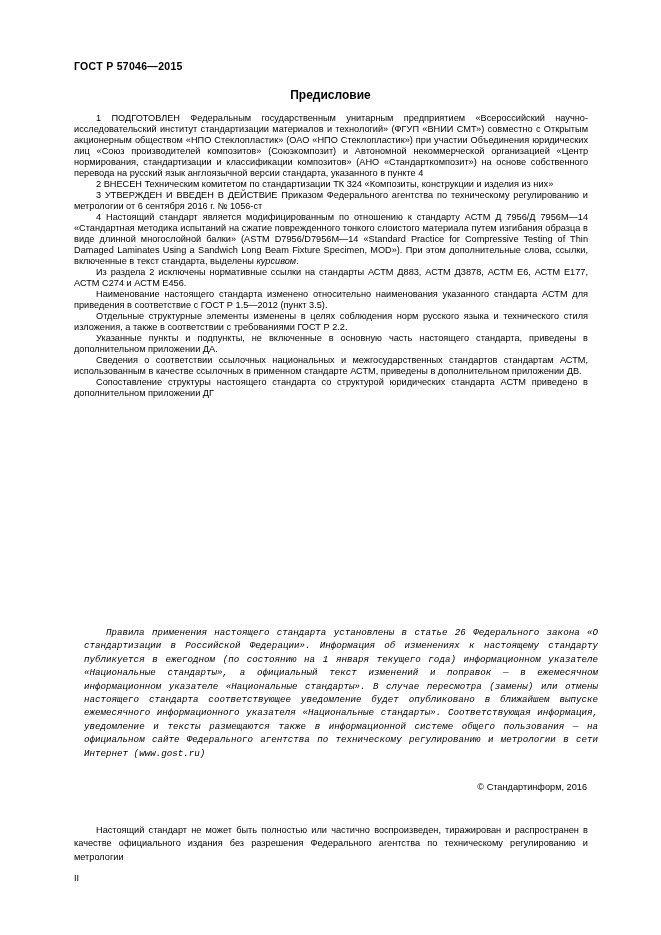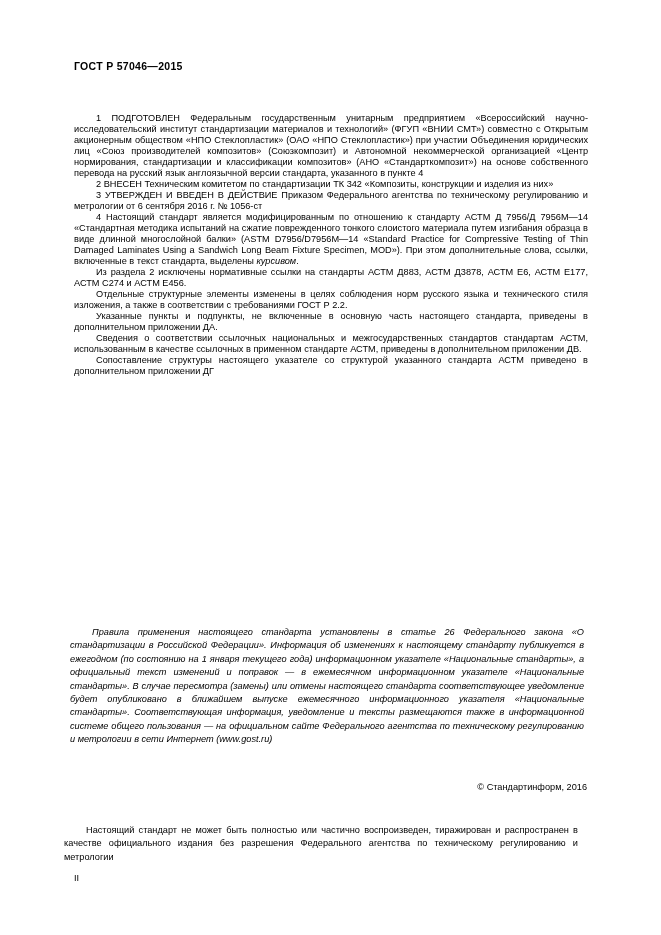--- a/index.html
+++ b/index.html
@@ -47,42 +47,43 @@
     font-size: 9.2px;
     line-height: 11px;
     text-align: justify;
   }
   .content p {
     margin: 0;
     text-indent: 22px;
   }
   .italic-block {
     position: absolute;
-    left: 70px;
+    left: 84px;
     top: 626px;
     width: 514px;
     font-size: 9.2px;
     line-height: 13.4px;
     text-align: justify;
     font-style: italic;
+    font-family: Liberation Mono, monospace;
   }
   .italic-block p {
     margin: 0;
     text-indent: 22px;
   }
   .copyright {
     position: absolute;
     right: 74px;
     top: 782px;
     font-size: 9.2px;
     text-align: left;
   }
   .footer-note {
     position: absolute;
-    left: 64px;
+    left: 74px;
     top: 824px;
     width: 514px;
     font-size: 9.2px;
     line-height: 13.4px;
     text-align: justify;
   }
   .footer-note p {
     margin: 0;
     text-indent: 22px;
   }
@@ -94,31 +95,33 @@
   }
   .it { font-style: italic; }
 </style>
 </head>
 <body>
 
 <div class="page">
 
   <div class="doc-header">ГОСТ Р 57046—2015</div>
 
+  <div class="doc-title">Предисловие</div>
 
   <div class="content">
     <p>1 ПОДГОТОВЛЕН Федеральным государственным унитарным предприятием «Всероссийский научно-исследовательский институт стандартизации материалов и технологий» (ФГУП «ВНИИ СМТ») совместно с Открытым акционерным обществом «НПО Стеклопластик» (ОАО «НПО Стеклопластик») при участии Объединения юридических лиц «Союз производителей композитов» (Союзкомпозит) и Автономной некоммерческой организацией «Центр нормирования, стандартизации и классификации композитов» (АНО «Стандарткомпозит») на основе собственного перевода на русский язык англоязычной версии стандарта, указанного в пункте 4</p>
-    <p>2 ВНЕСЕН Техническим комитетом по стандартизации ТК 342 «Композиты, конструкции и изделия из них»</p>
+    <p>2 ВНЕСЕН Техническим комитетом по стандартизации ТК 324 «Композиты, конструкции и изделия из них»</p>
     <p>3 УТВЕРЖДЕН И ВВЕДЕН В ДЕЙСТВИЕ Приказом Федерального агентства по техническому регулированию и метрологии от 6 сентября 2016 г. № 1056-ст</p>
     <p><span>4 Настоящий стандарт является модифицированным по отношению к стандарту АСТМ Д 7956/Д 7956М—14 «Стандартная методика испытаний на сжатие поврежденного тонкого слоистого материала путем изгибания образца в виде длинной многослойной балки» (ASTM D7956/D7956M—14 «Standard Practice for Compressive Testing of Thin Damaged Laminates Using a Sandwich Long Beam Fixture Specimen, MOD»). При этом дополнительные слова, ссылки, включенные в текст стандарта, выделены </span><span class="it">курсивом</span><span>.</span></p>
     <p>Из раздела 2 исключены нормативные ссылки на стандарты АСТМ Д883, АСТМ Д3878, АСТМ Е6, АСТМ Е177, АСТМ С274 и АСТМ Е456.</p>
+    <p>Наименование настоящего стандарта изменено относительно наименования указанного стандарта АСТМ для приведения в соответствие с ГОСТ Р 1.5—2012 (пункт 3.5).</p>
     <p>Отдельные структурные элементы изменены в целях соблюдения норм русского языка и технического стиля изложения, а также в соответствии с требованиями ГОСТ Р 2.2.</p>
     <p>Указанные пункты и подпункты, не включенные в основную часть настоящего стандарта, приведены в дополнительном приложении ДА.</p>
     <p>Сведения о соответствии ссылочных национальных и межгосударственных стандартов стандартам АСТМ, использованным в качестве ссылочных в применном стандарте АСТМ, приведены в дополнительном приложении ДВ.</p>
-    <p>Сопоставление структуры настоящего указателе со структурой указанного стандарта АСТМ приведено в дополнительном приложении ДГ</p>
+    <p>Сопоставление структуры настоящего стандарта со структурой юридических стандарта АСТМ приведено в дополнительном приложении ДГ</p>
   </div>
 
   <div class="italic-block">
     <p>Правила применения настоящего стандарта установлены в статье 26 Федерального закона «О стандартизации в Российской Федерации». Информация об изменениях к настоящему стандарту публикуется в ежегодном (по состоянию на 1 января текущего года) информационном указателе «Национальные стандарты», а официальный текст изменений и поправок — в ежемесячном информационном указателе «Национальные стандарты». В случае пересмотра (замены) или отмены настоящего стандарта соответствующее уведомление будет опубликовано в ближайшем выпуске ежемесячного информационного указателя «Национальные стандарты». Соответствующая информация, уведомление и тексты размещаются также в информационной системе общего пользования — на официальном сайте Федерального агентства по техническому регулированию и метрологии в сети Интернет (www.gost.ru)</p>
   </div>
 
   <div class="copyright">© Стандартинформ, 2016</div>
 
   <div class="footer-note">
     <p>Настоящий стандарт не может быть полностью или частично воспроизведен, тиражирован и распространен в качестве официального издания без разрешения Федерального агентства по техническому регулированию и метрологии</p>

